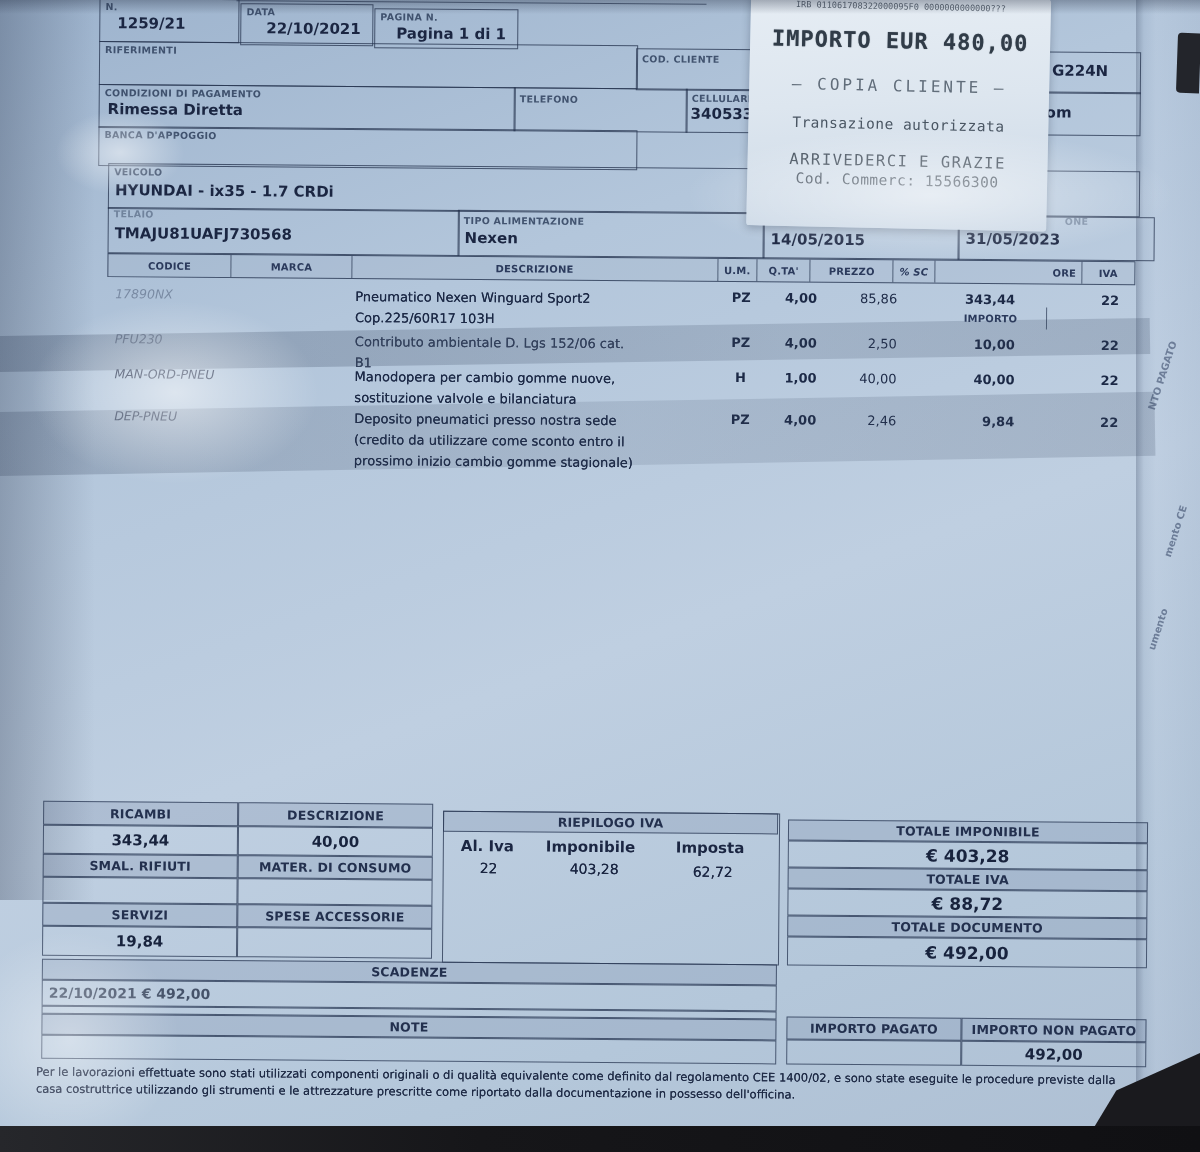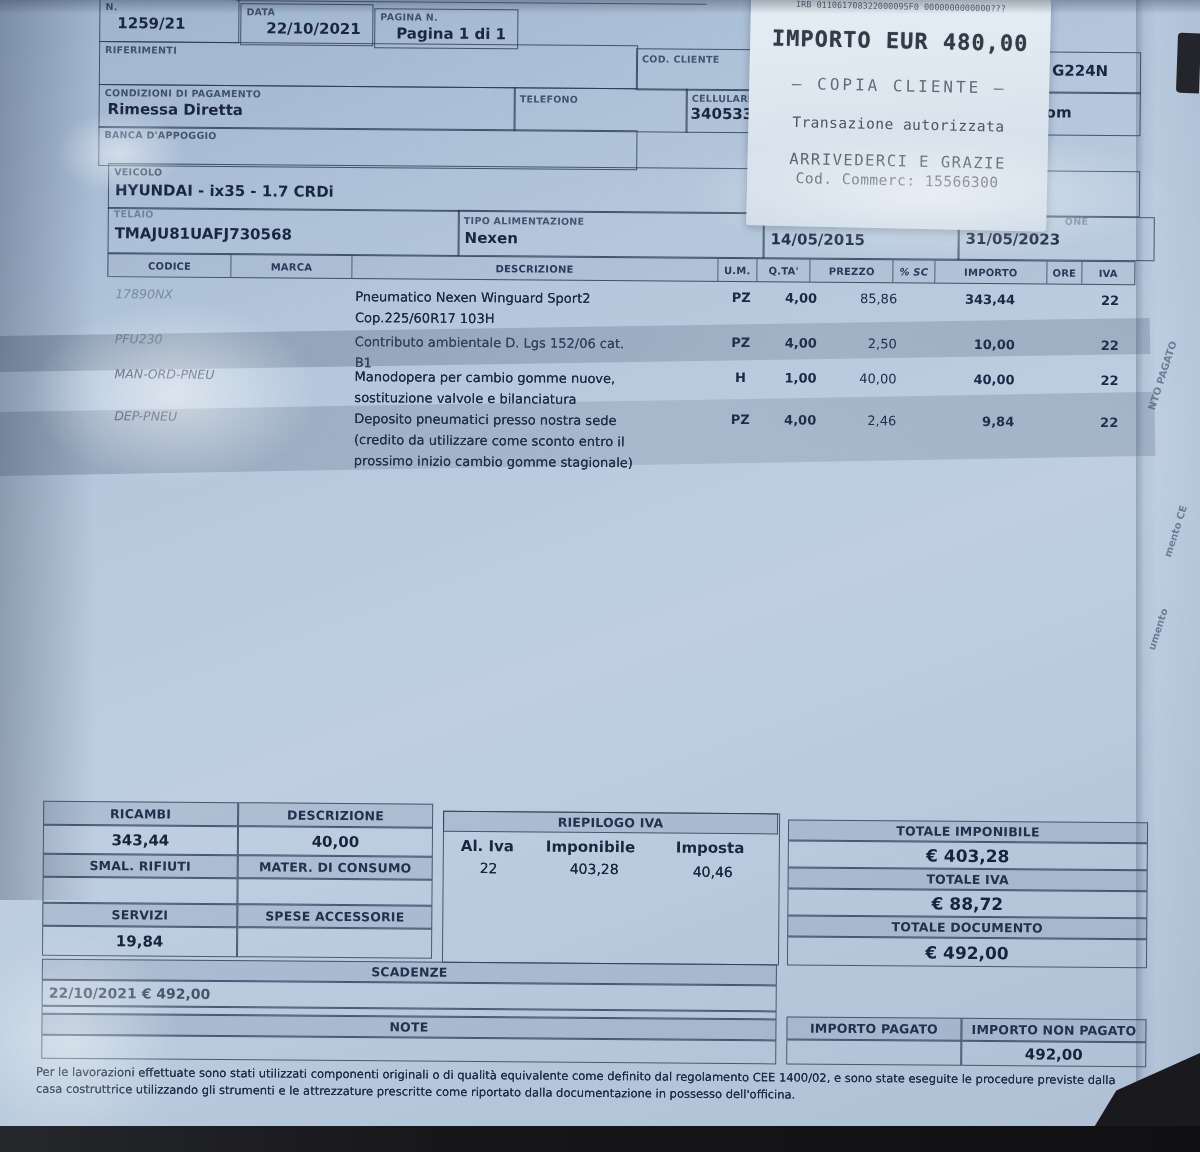--- a/index.html
+++ b/index.html
@@ -117,21 +117,21 @@
     <div class="val" style="left:963px;top:227px;">31/05/2023</div>
 
     <div class="thead">
       <div class="th" style="width:125px;">CODICE</div>
       <div class="th" style="width:122px;">MARCA</div>
       <div class="th" style="width:371px;">DESCRIZIONE</div>
       <div class="th" style="width:40px;">U.M.</div>
       <div class="th" style="width:54px;">Q.TA'</div>
       <div class="th" style="width:84px;">PREZZO</div>
       <div class="th" style="width:42px;font-style:italic;">% SC</div>
-      <div class="th" style="width:114px;">IMPORTO</div>
+      <div class="th" style="width:114px;margin-top:46px;">IMPORTO</div>
       <div class="th" style="width:35px;">ORE</div>
       <div class="th" style="width:53px;">IVA</div>
     </div>
 
     <div class="row" style="top:288px;height:44px;">
       <span class="c-cod" style="opacity:.4;">17890NX</span>
       <span class="c-desc">Pneumatico Nexen Winguard  Sport2
 Cop.225/60R17 103H</span>
       <span class="c-um">PZ</span>
       <span class="c-qta">4,00</span>
@@ -204,21 +204,21 @@
 
     <div class="box" style="left:445px;top:812px;width:335px;height:150px;"></div>
     <div class="cell hd" style="left:445px;top:812px;width:335px;height:21px;">
         <span>RIEPILOGO IVA</span>
       </div>
     <div class="val" style="left:463px;top:838px;font-size:15px;">Al. Iva</div>
     <div class="val" style="left:548px;top:838px;font-size:15px;">Imponibile</div>
     <div class="val" style="left:678px;top:838px;font-size:15px;">Imposta</div>
     <div class="val" style="left:482px;top:861px;font-weight:normal;font-size:14px;text-shadow:0 0 .4px #1b2642;">22</div>
     <div class="val" style="left:572px;top:861px;font-weight:normal;font-size:14px;text-shadow:0 0 .4px #1b2642;">403,28</div>
-    <div class="val" style="left:695px;top:863px;font-weight:normal;font-size:14px;text-shadow:0 0 .4px #1b2642;">40,46</div>
+    <div class="val" style="left:695px;top:863px;font-weight:normal;font-size:14px;text-shadow:0 0 .4px #1b2642;">62,72</div>
 
     <div class="cell hd" style="left:790px;top:818px;width:360px;height:21px;">
         <span>TOTALE IMPONIBILE</span>
       </div>
     <div class="cell vl" style="left:790px;top:839px;width:360px;height:27px;font-size:17px;">
         <span>€  403,28</span>
       </div>
     <div class="cell hd" style="left:790px;top:866px;width:360px;height:21px;">
         <span>TOTALE IVA</span>
       </div>

